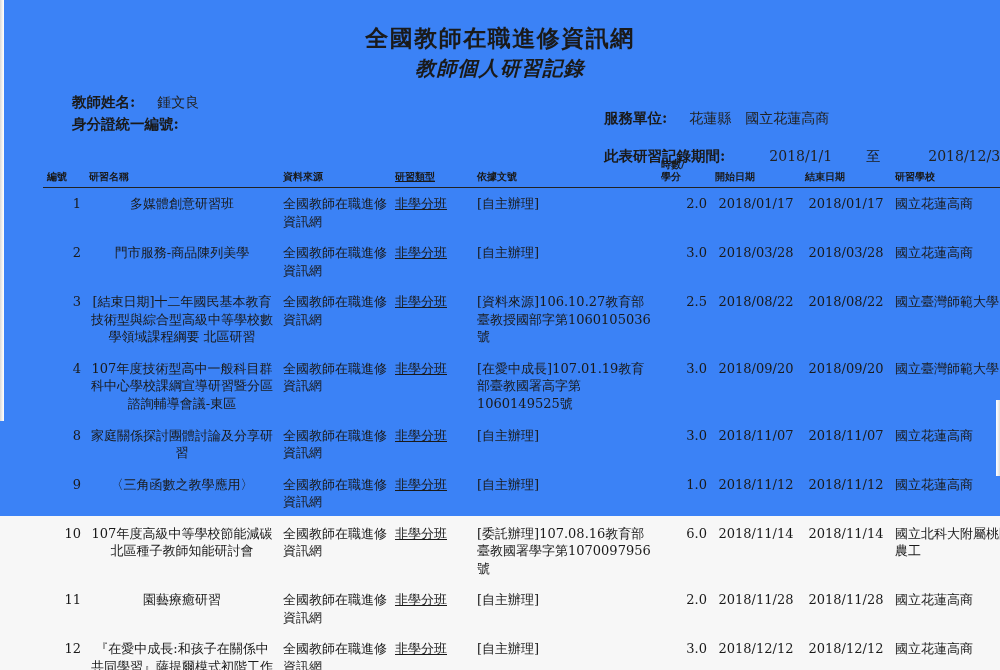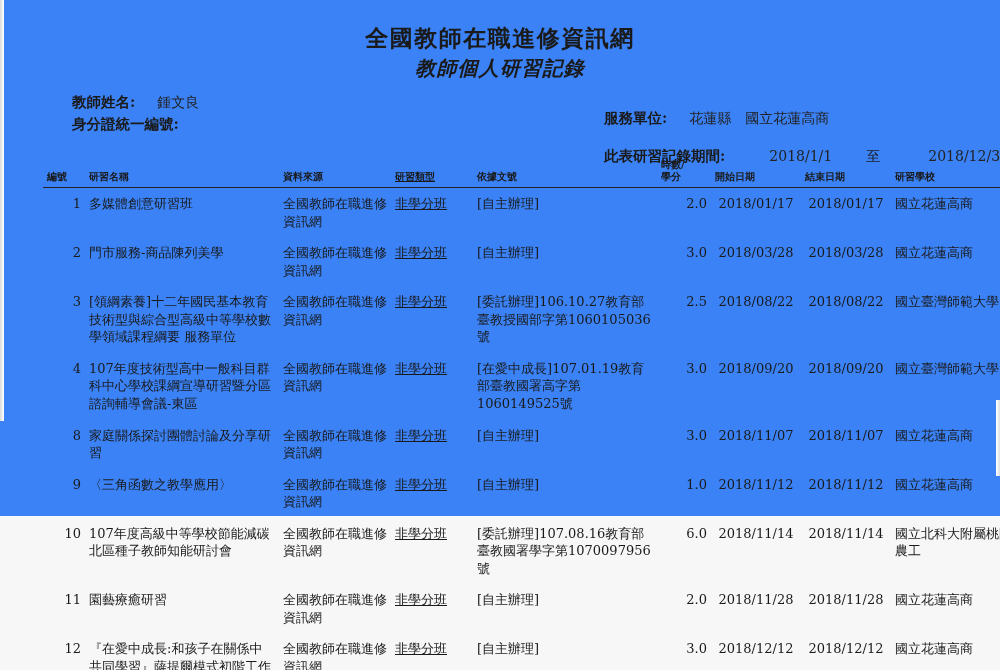--- a/index.html
+++ b/index.html
@@ -112,21 +112,21 @@
     border-bottom: 1.6px solid #222;
     line-height: 1.15;
   }
   table.rec tbody td {
     vertical-align: top;
     padding: 7px 4px 7px 4px;
     line-height: 1.35;
     font-size: 13px;
   }
   .c-no      { width: 34px;  text-align: right; }
-  .c-name    { width: 186px; }
+  .c-name    { width: 186px; text-align: center; }
   .c-src     { width: 104px; }
   .c-type    { width: 74px; text-decoration: underline;  }
   .c-doc     { width: 176px; }
   .c-hours   { width: 46px;  text-align: right; }
   .c-start   { width: 82px;  text-align: center; }
   .c-end     { width: 82px;  text-align: center; }
   .c-school  { width: 120px; }
 
   th.c-hours, th.c-credit { text-align: center; }
   th.c-start, th.c-end { text-align: center; }
@@ -209,24 +209,24 @@
           <td class="c-src">全國教師在職進修資訊網</td>
           <td class="c-type">非學分班</td>
           <td class="c-doc">[自主辦理]</td>
           <td class="c-hours">3.0</td>
           <td class="c-start">2018/03/28</td>
           <td class="c-end">2018/03/28</td>
           <td class="c-school">國立花蓮高商</td>
         </tr>
         <tr>
           <td class="c-no">3</td>
-          <td class="c-name">[領綱素養]十二年國民基本教育技術型與綜合型高級中等學校數學領域課程綱要 服務單位</td>
-          <td class="c-src">全國教師在職進修資訊網</td>
-          <td class="c-type">非學分班</td>
-          <td class="c-doc">[委託辦理]106.10.27教育部臺教授國部字第1060105036號</td>
+          <td class="c-name">[結束日期]十二年國民基本教育技術型與綜合型高級中等學校數學領域課程綱要 北區研習</td>
+          <td class="c-src">全國教師在職進修資訊網</td>
+          <td class="c-type">非學分班</td>
+          <td class="c-doc">[資料來源]106.10.27教育部臺教授國部字第1060105036號</td>
           <td class="c-hours">2.5</td>
           <td class="c-start">2018/08/22</td>
           <td class="c-end">2018/08/22</td>
           <td class="c-school">國立臺灣師範大學</td>
         </tr>
         <tr>
           <td class="c-no">4</td>
           <td class="c-name">107年度技術型高中一般科目群科中心學校課綱宣導研習暨分區諮詢輔導會議-東區</td>
           <td class="c-src">全國教師在職進修資訊網</td>
           <td class="c-type">非學分班</td>

